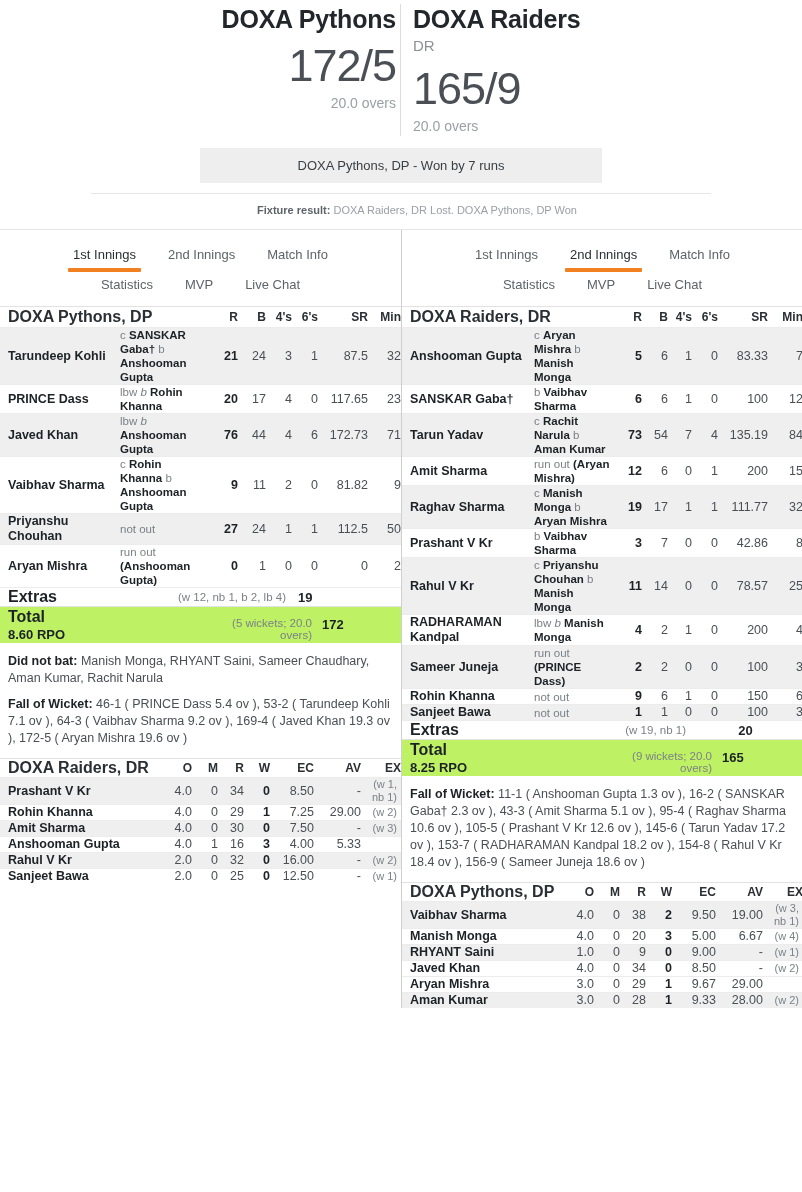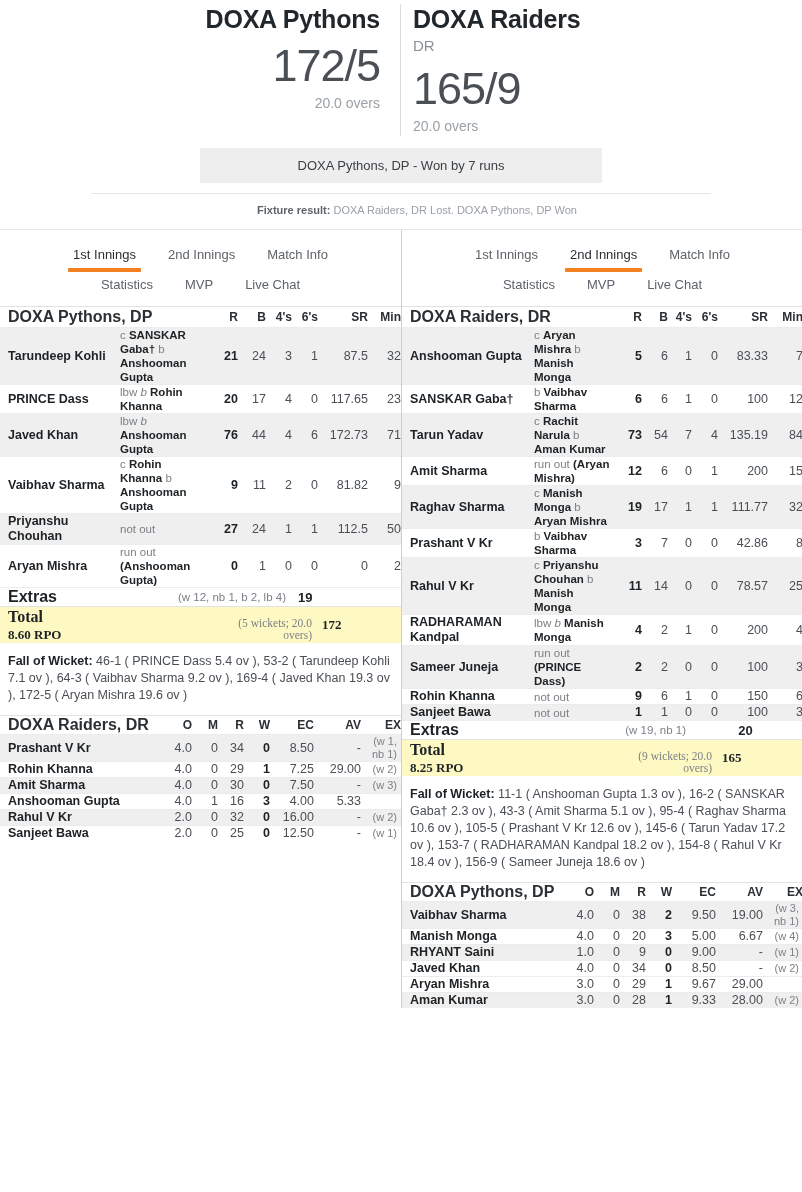--- a/index.html
+++ b/index.html
@@ -9,21 +9,21 @@
     background:#ffffff;
     font-family: "Liberation Sans", sans-serif;
     color:#22272b;
     -webkit-font-smoothing: antialiased;
   }
   .page { width:802px; position:relative; }
 
   
   .scorehead { display:flex; width:100%; padding-top:4px; }
   .sh-side { width:50%; padding:0 12px; }
-  .sh-left { text-align:right; border-right:1px solid #dcdcdc; padding-right:20px;}
+  .sh-left { text-align:right; border-right:1px solid #dcdcdc; padding-right:4px;}
   .sh-right { text-align:left; padding-left:12px; }
   .sh-team { font-size:25px; font-weight:700; line-height:30px; color:#22272b; letter-spacing:-0.2px;}
   .sh-abbr { font-size:15px; color:#8b9096; line-height:22px; margin-top:1px;}
   .sh-score { font-size:45px; font-weight:400; color:#4a4f55; line-height:52px; margin-top:6px; letter-spacing:-1px;}
   .sh-overs { font-size:14px; color:#9aa0a6; line-height:20px; margin-top:1px;}
 
   .result-banner {
     margin:12px auto 0; width:402px; background:#eeeeee;
     text-align:center; font-size:13px; color:#3b4045;
     padding:9px 6px; line-height:17px;
@@ -78,21 +78,21 @@
   .brow td.runs { font-weight:700; color:#1d2226; }
   .brow td.wkts { font-weight:700; color:#1d2226; }
   .brow td.ex { font-size:11px; color:#7c8187; text-align:right; padding-right:4px; line-height:13px;}
 
   
   .extras-row td { border-top:1px solid #ececec; padding:11px 2px 11px 0; font-size:12.5px;}
   .extras-row td.lbl { font-size:16px; font-weight:700; text-align:left; padding-left:8px; color:#1d2226;}
   .extras-row td.detail { text-align:right; color:#7c8187; font-size:11.5px; padding-right:6px;}
   .extras-row td.val { font-weight:700; color:#1d2226; font-size:13px; text-align:right; padding-right:4px;}
 
-  .total-row td { background:#fef9c3; border-top:1px solid #e2e2e2; padding:9px 2px 9px 0;font-family:Liberation Serif, serif;}
+  .total-row td { background:#bef264; border-top:1px solid #e2e2e2; padding:9px 2px 9px 0;}
   .total-row td.lbl { text-align:left; padding-left:8px; }
   .total-row .t-title { font-size:16px; font-weight:700; color:#1d2226; line-height:19px;}
   .total-row .t-rpo { font-size:13px; font-weight:700; color:#1d2226; line-height:17px;}
   .total-row td.detail { text-align:right; color:#7c8187; font-size:11.5px; padding-right:6px; vertical-align:top; padding-top:10px;}
   .total-row td.val { font-weight:700; color:#1d2226; font-size:13px; text-align:right; padding-right:0; vertical-align:top; padding-top:10px;}
 
   .notes { padding:10px 8px 2px; }
   .note-line { font-size:12.5px; line-height:17px; color:#4a4f55; margin-bottom:9px; }
   .note-line .hd { font-weight:700; color:#1d2226; }
 
@@ -240,20 +240,24 @@
             <div class="t-title">Total</div>
             <div class="t-rpo">8.60 RPO</div>
           </td>
           <td class="detail" colspan="4">(5 wickets; 20.0 overs)</td>
           <td class="val" colspan="2" style="text-align:left;padding-left:4px">172</td>
         </tr>
       </tbody>
         </table>
 
       <div class="notes">
+        <div class="note-line">
+          <span class="hd">Did not bat:</span>
+          <span>Manish Monga, RHYANT Saini, Sameer Chaudhary, Aman Kumar, Rachit Narula</span>
+        </div>
         <div class="note-line">
           <span class="hd">Fall of Wicket:</span>
           <span>46-1 ( PRINCE Dass 5.4 ov ), 53-2 ( Tarundeep Kohli 7.1 ov ), 64-3 ( Vaibhav Sharma 9.2 ov ), 169-4 ( Javed Khan 19.3 ov ), 172-5 ( Aryan Mishra 19.6 ov )</span>
         </div>
       </div>
 
       <table class="sc">
         <colgroup>
           <col style="width:160px">
             <col style="width:32px">

